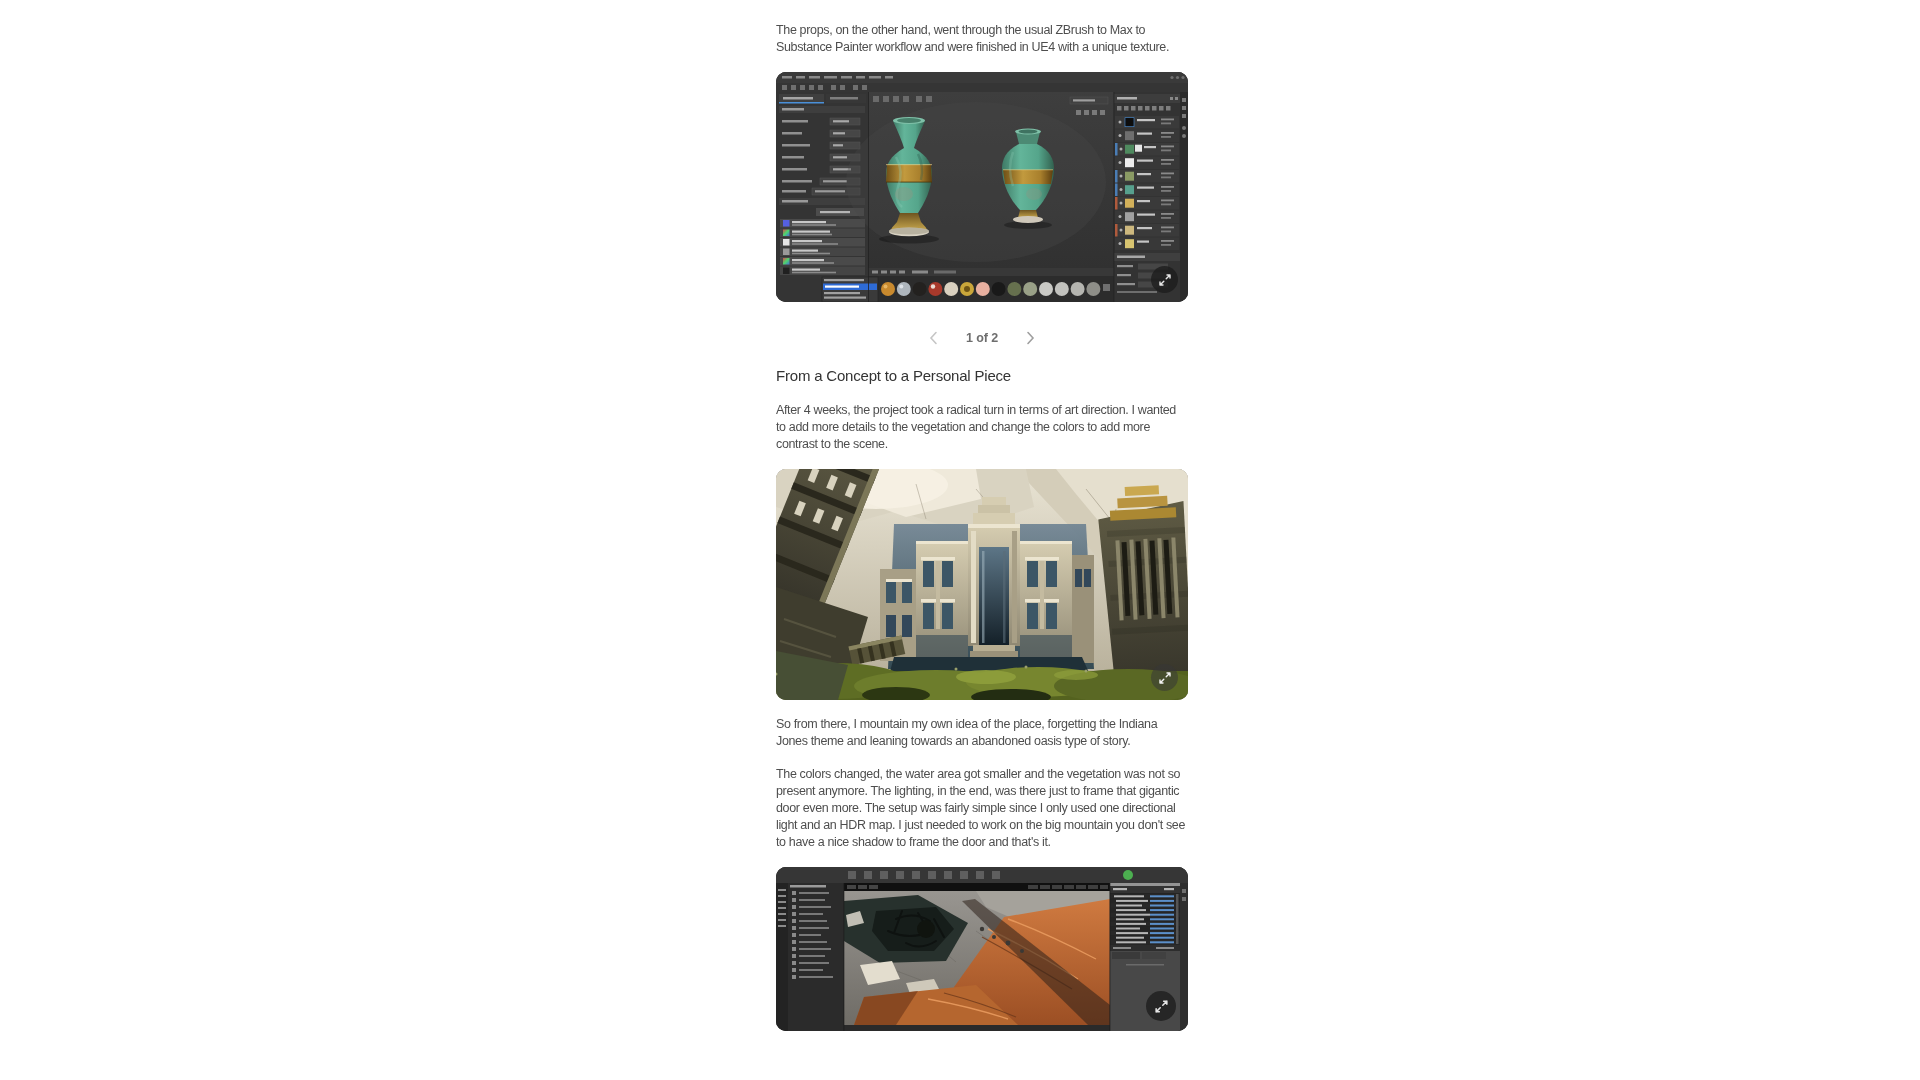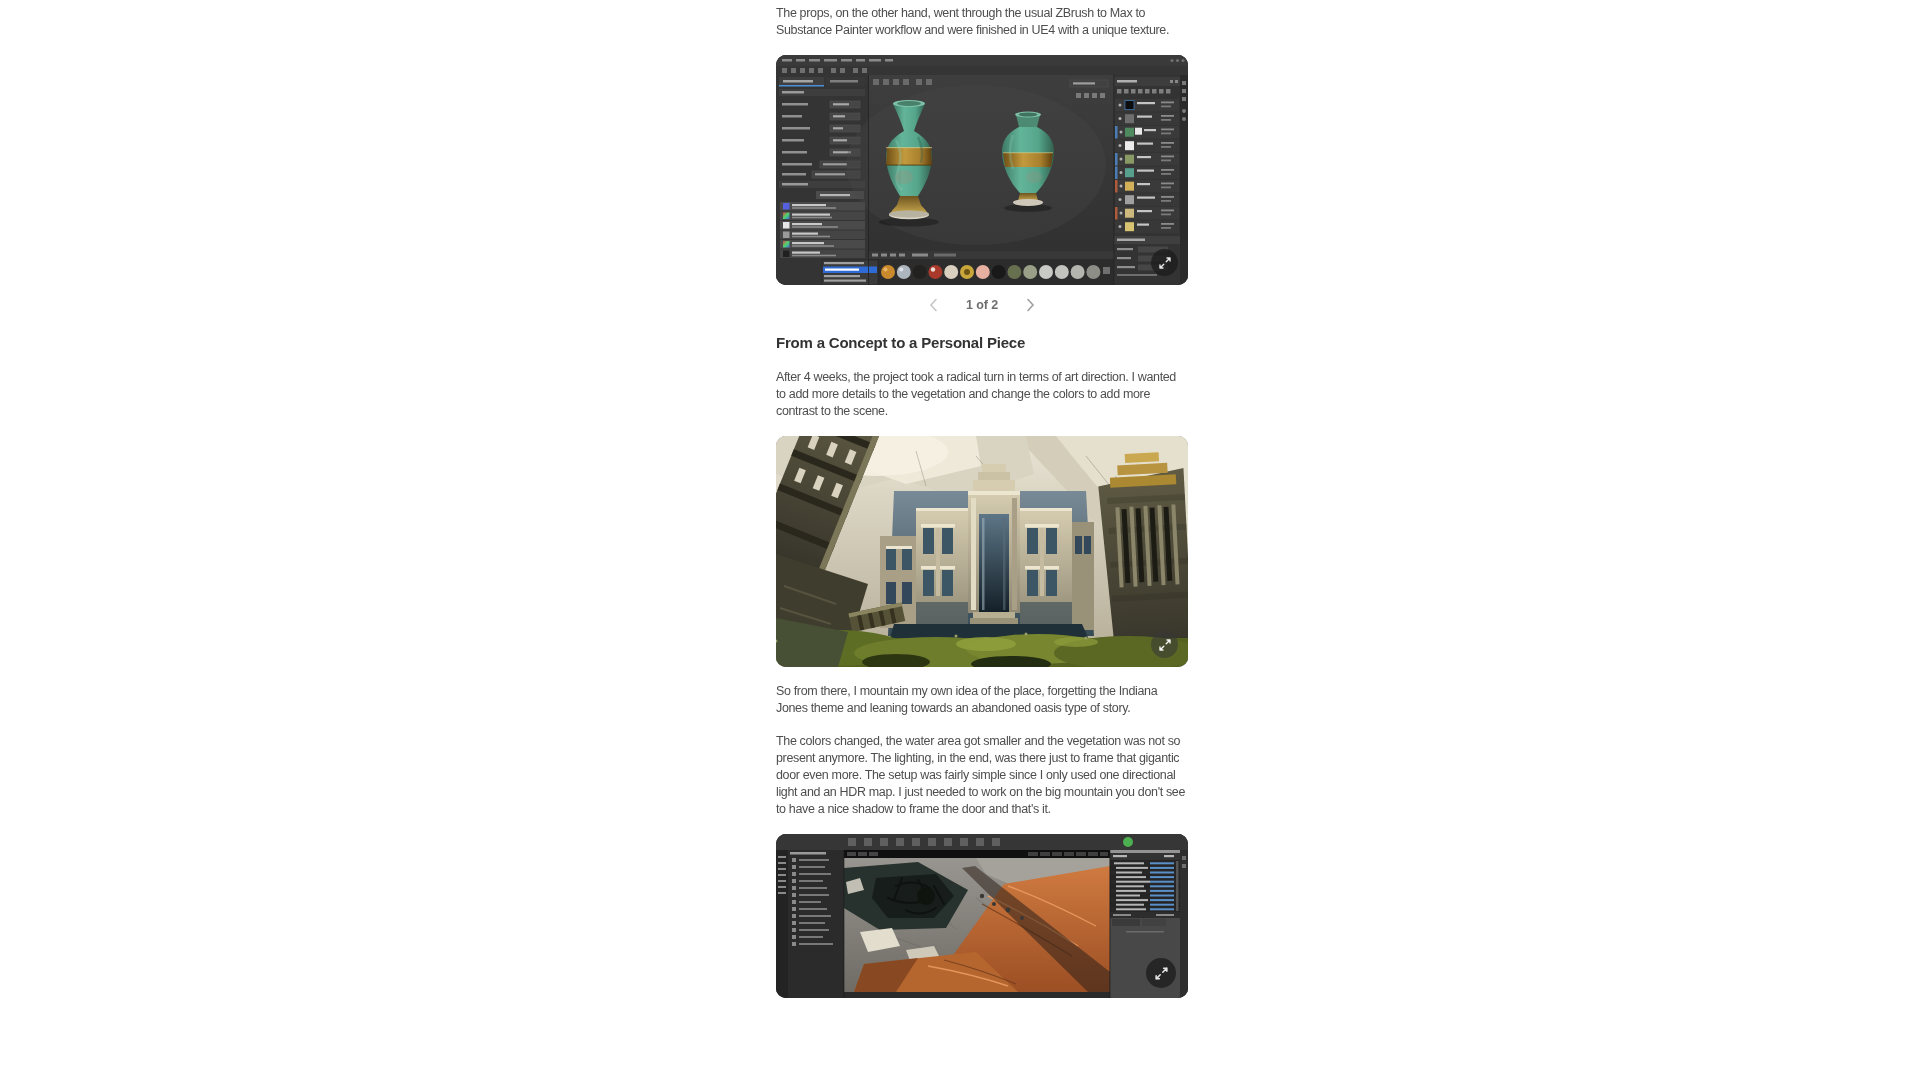--- a/index.html
+++ b/index.html
@@ -1,45 +1,45 @@
 <!DOCTYPE html>
 <html><head>
 <meta charset="utf-8">
 <style>
   * { margin:0; padding:0; box-sizing:border-box; }
   html,body { width:1920px; height:1080px; background:#ffffff; overflow:hidden;
               font-family:"Liberation Sans", sans-serif; }
   .article-column{
-    position:absolute; left:776px; top:0; width:412px; padding-top:5px;
+    position:absolute; left:776px; top:0; width:412px; padding-top:22px;
   }
   .article-column p{
     font-size:12.5px; line-height:17px; color:#4e4e4e; letter-spacing:-0.35px;
     margin:16px 0;
   }
   .article-column p:first-child{ margin-top:0; }
   h3.section-heading{
-    font-size:15px; line-height:20px; color:#333; font-weight:bold;
+    font-size:15px; line-height:20px; color:#333; font-weight:normal;
     letter-spacing:-0.2px; margin:16px 0 12px;
   }
   figure.shot{
     position:relative; width:412px; border-radius:10px; overflow:hidden;
     background:#2e2e2e; line-height:0;
   }
   figure.shot svg{ display:block; }
   .fig1{ height:230px; margin:16px 0 0; }
   .fig2{ height:231px; margin:16px 0; }
   .fig3{ height:164px; margin:16px 0 0; }
   .expand-btn{
     position:absolute; right:10px; bottom:9px; width:27px; height:27px;
     border:none; border-radius:50%; background:rgba(28,28,28,0.78);
     cursor:pointer; padding:0; display:flex; align-items:center; justify-content:center;
   }
   .expand-btn.light{ background:rgba(55,55,55,0.55); }
   .carousel-controls{
-    height:24px; margin-top:8px; display:flex; align-items:center;
+    height:24px; margin-top:24px; display:flex; align-items:center;
     justify-content:center; gap:22px;
   }
   .page-label{ font-size:12.5px; font-weight:bold; color:#6e6e6e; letter-spacing:-0.1px; }
   .chev-btn{ background:none; border:none; cursor:pointer; width:20px; height:20px;
              display:flex; align-items:center; justify-content:center; padding:0; }
 </style>
 </head>
 <body>
 
 <div class="article-column">

